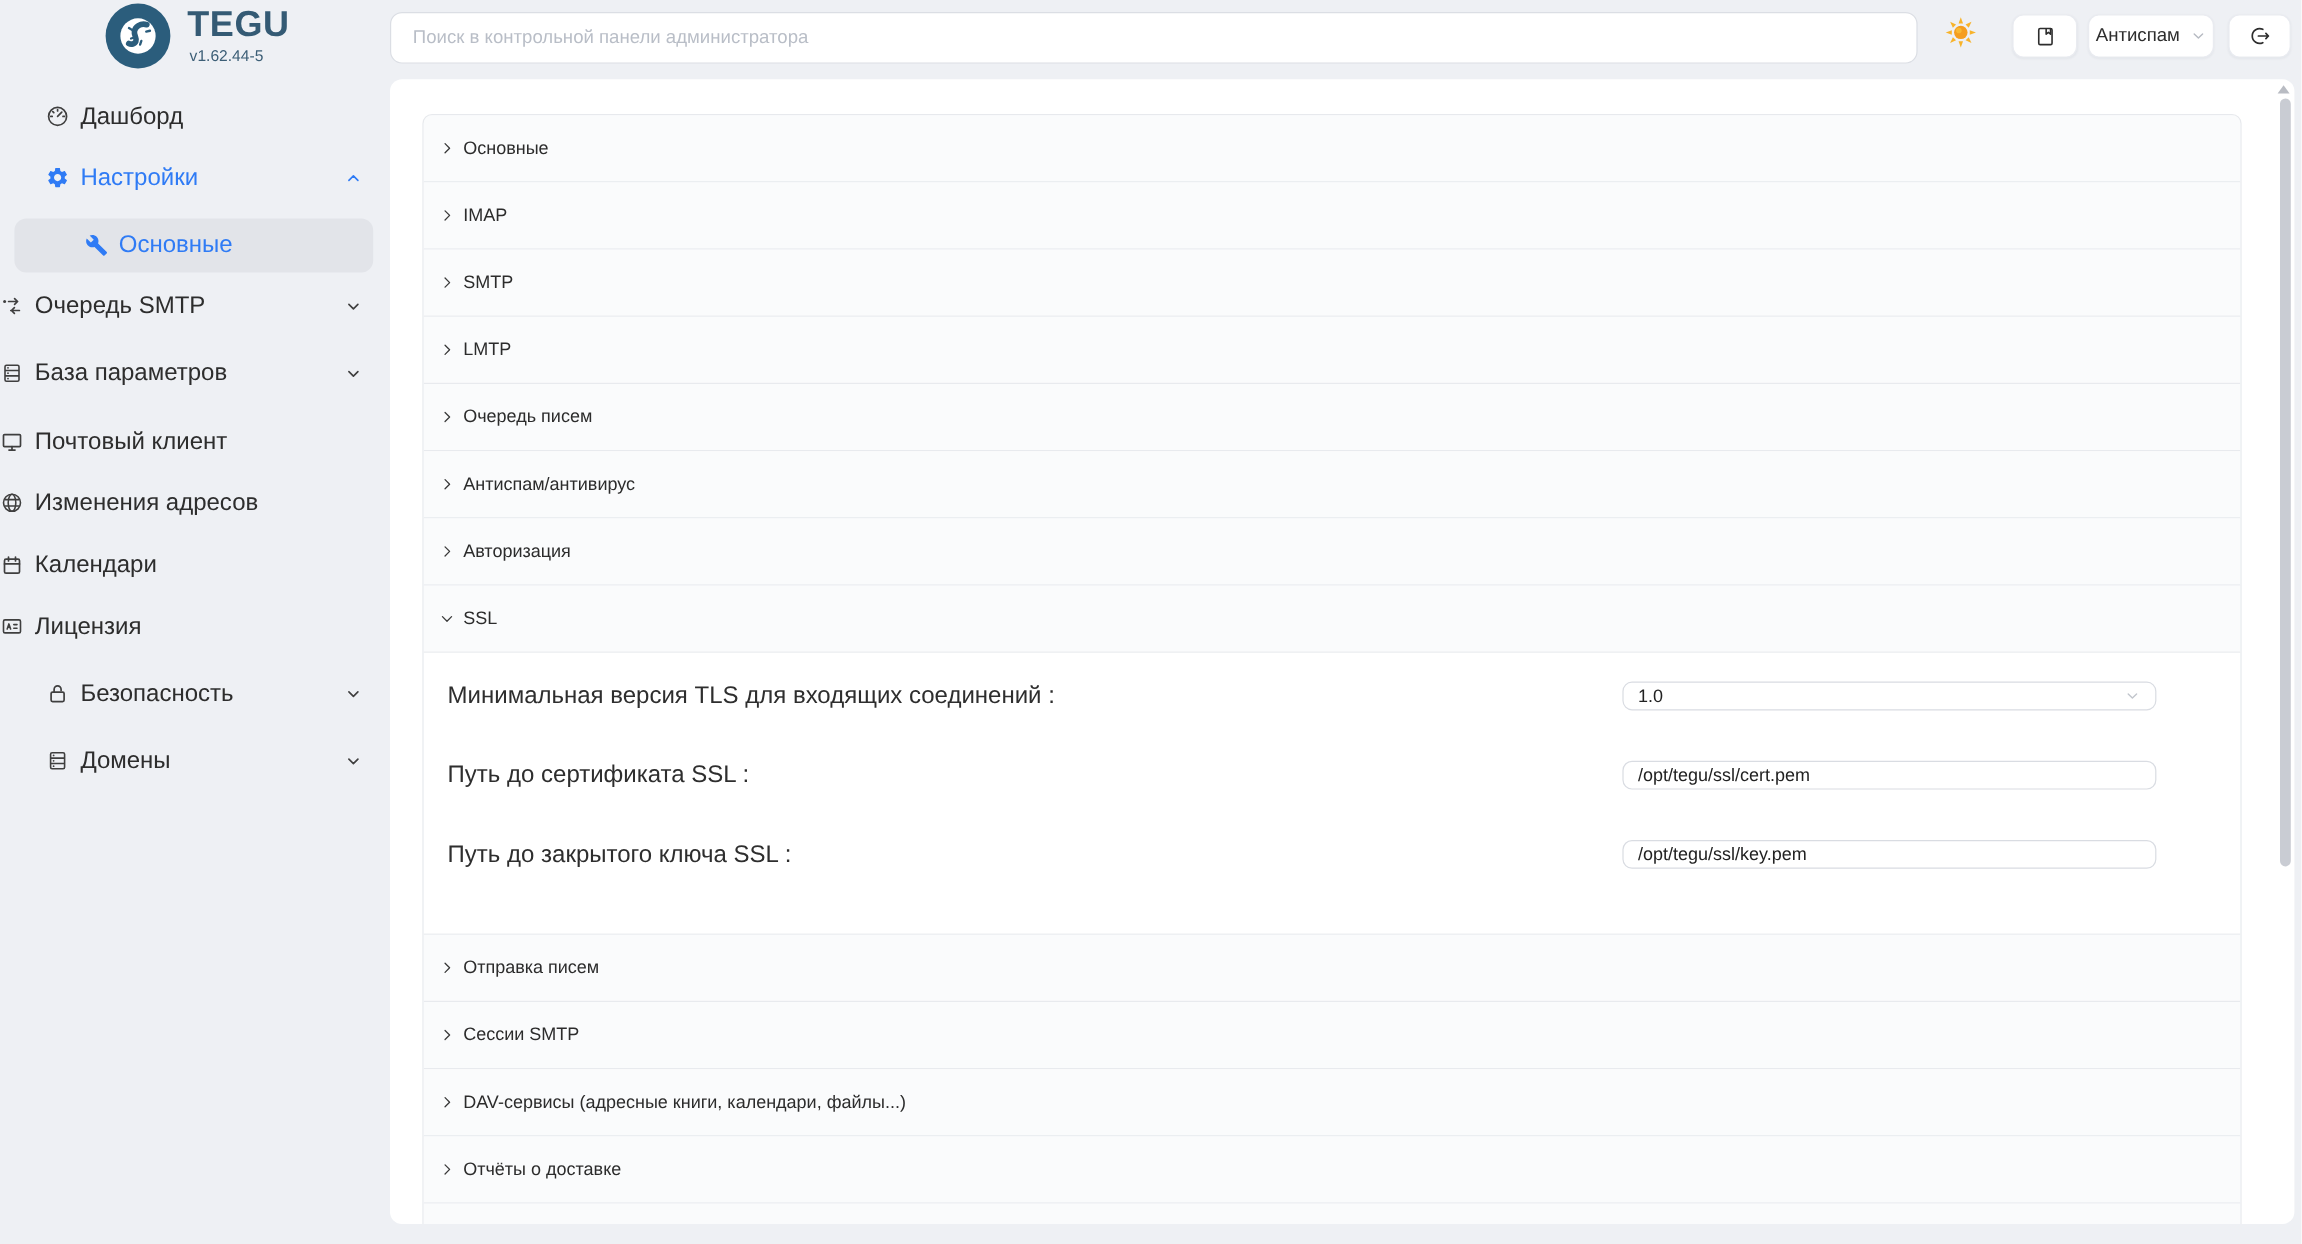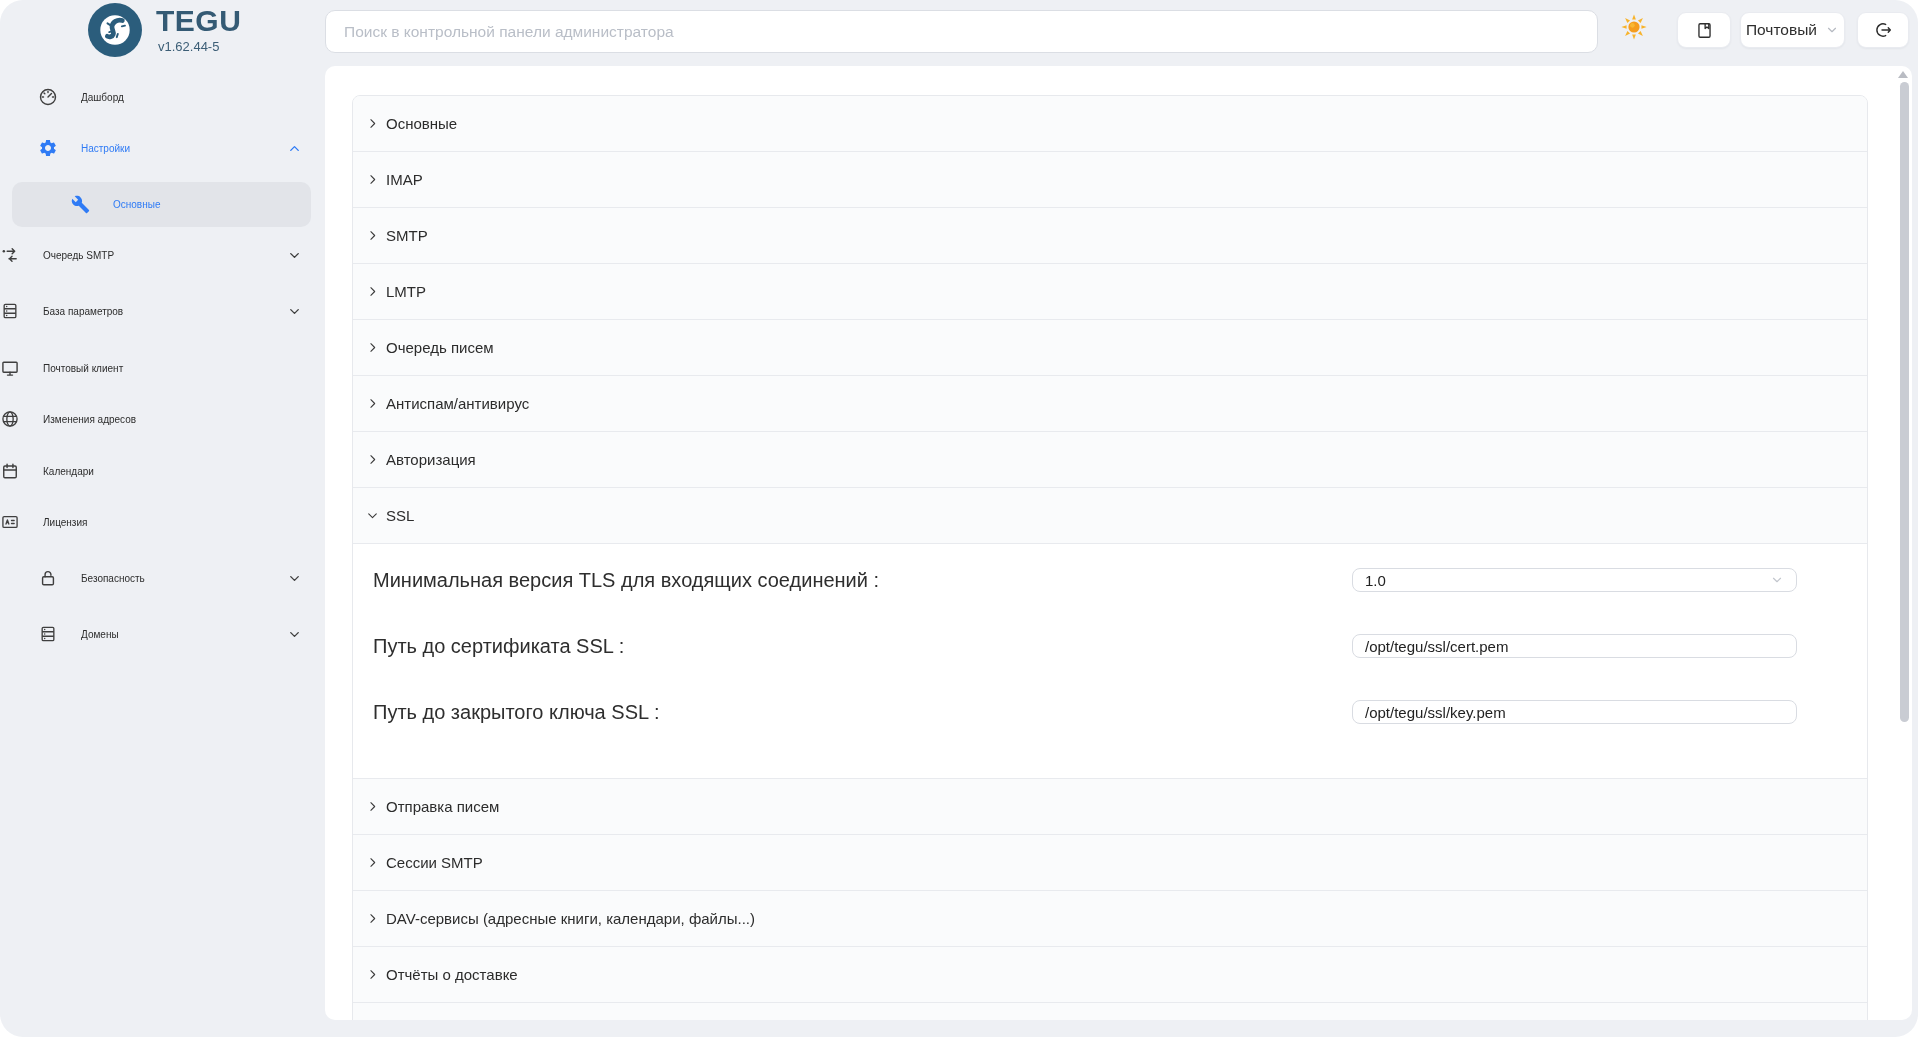--- a/index.html
+++ b/index.html
@@ -1,27 +1,27 @@
 <!DOCTYPE html>
 <html><head>
 <meta charset="utf-8">
 <style>
   html,body{margin:0;padding:0;}
   .stage{position:relative;width:1918px;height:1037px;background:#eef0f4;overflow:hidden;
-         font-family:"Liberation Sans","DejaVu Sans",sans-serif;color:#2d2d2d;border-radius:23px;}
+         font-family:"Liberation Sans","DejaVu Sans",sans-serif;color:#2d2d2d;}
 
   
   .sidebar{position:absolute;left:0;top:0;width:323px;height:1037px;}
   .logo-circle{position:absolute;left:88px;top:3px;width:54px;height:54px;border-radius:50%;
                background:#2b5d7c;display:flex;align-items:center;justify-content:center;}
   .logo-title{position:absolute;left:156px;top:4px;font-size:30px;font-weight:bold;color:#345a74;letter-spacing:.5px;}
   .logo-version{position:absolute;left:158px;top:39px;font-size:13px;color:#3c5e76;}
 
   .side-item{position:absolute;left:0;right:0;height:44px;display:flex;align-items:center;
-             gap:23px;font-size:10px;color:#2d2d2d;cursor:pointer;}
+             gap:9px;font-size:20px;color:#2d2d2d;cursor:pointer;}
   .side-item .mi{flex:0 0 20px;display:flex;align-items:center;justify-content:center;color:#3f3f3f;}
   .lvl1{padding-left:38px;}
   .lvl2{}
   .side-item.blue,.side-item.blue .mi{color:#2f7bf5;}
   .side-item.selected{left:12px;right:12px;height:45px;background:#e2e4e9;border-radius:10px;
                       padding-left:58px;color:#2f7bf5;}
   .side-item.selected .mi{color:#2f7bf5;}
   .side-chev{position:absolute;right:21px;display:flex;align-items:center;color:#3f3f3f;}
   .side-item.blue .side-chev{color:#2f7bf5;}
 
@@ -245,21 +245,21 @@
   <div class="tb-btn btn-book">
     <span>
       <svg viewBox="0 0 24 24" width="19" height="19" fill="none" stroke="#2d2d2d" stroke-width="1.7" stroke-linejoin="round">
         <rect x="5" y="3.5" width="14" height="17" rx="1.5"></rect>
         <path d="M12.8 3.5v6l2.3-1.9 2.3 1.9v-6"></path>
       </svg>
     </span>
   </div>
 
   <div class="tb-btn btn-lang">
-    <span>Почтовый</span>
+    <span>Антиспам</span>
     <span class="lang-chev">
       <svg viewBox="0 0 24 24" width="14" height="14" fill="none" stroke="currentColor" stroke-width="2" stroke-linecap="round" stroke-linejoin="round">
           <path d="M6 9l6 6 6-6"></path>
         </svg>
     </span>
   </div>
 
   <div class="tb-btn btn-logout">
     <span>
       <svg viewBox="0 0 24 24" width="20" height="20" fill="none" stroke="#2d2d2d" stroke-width="1.7" stroke-linecap="round" stroke-linejoin="round">

